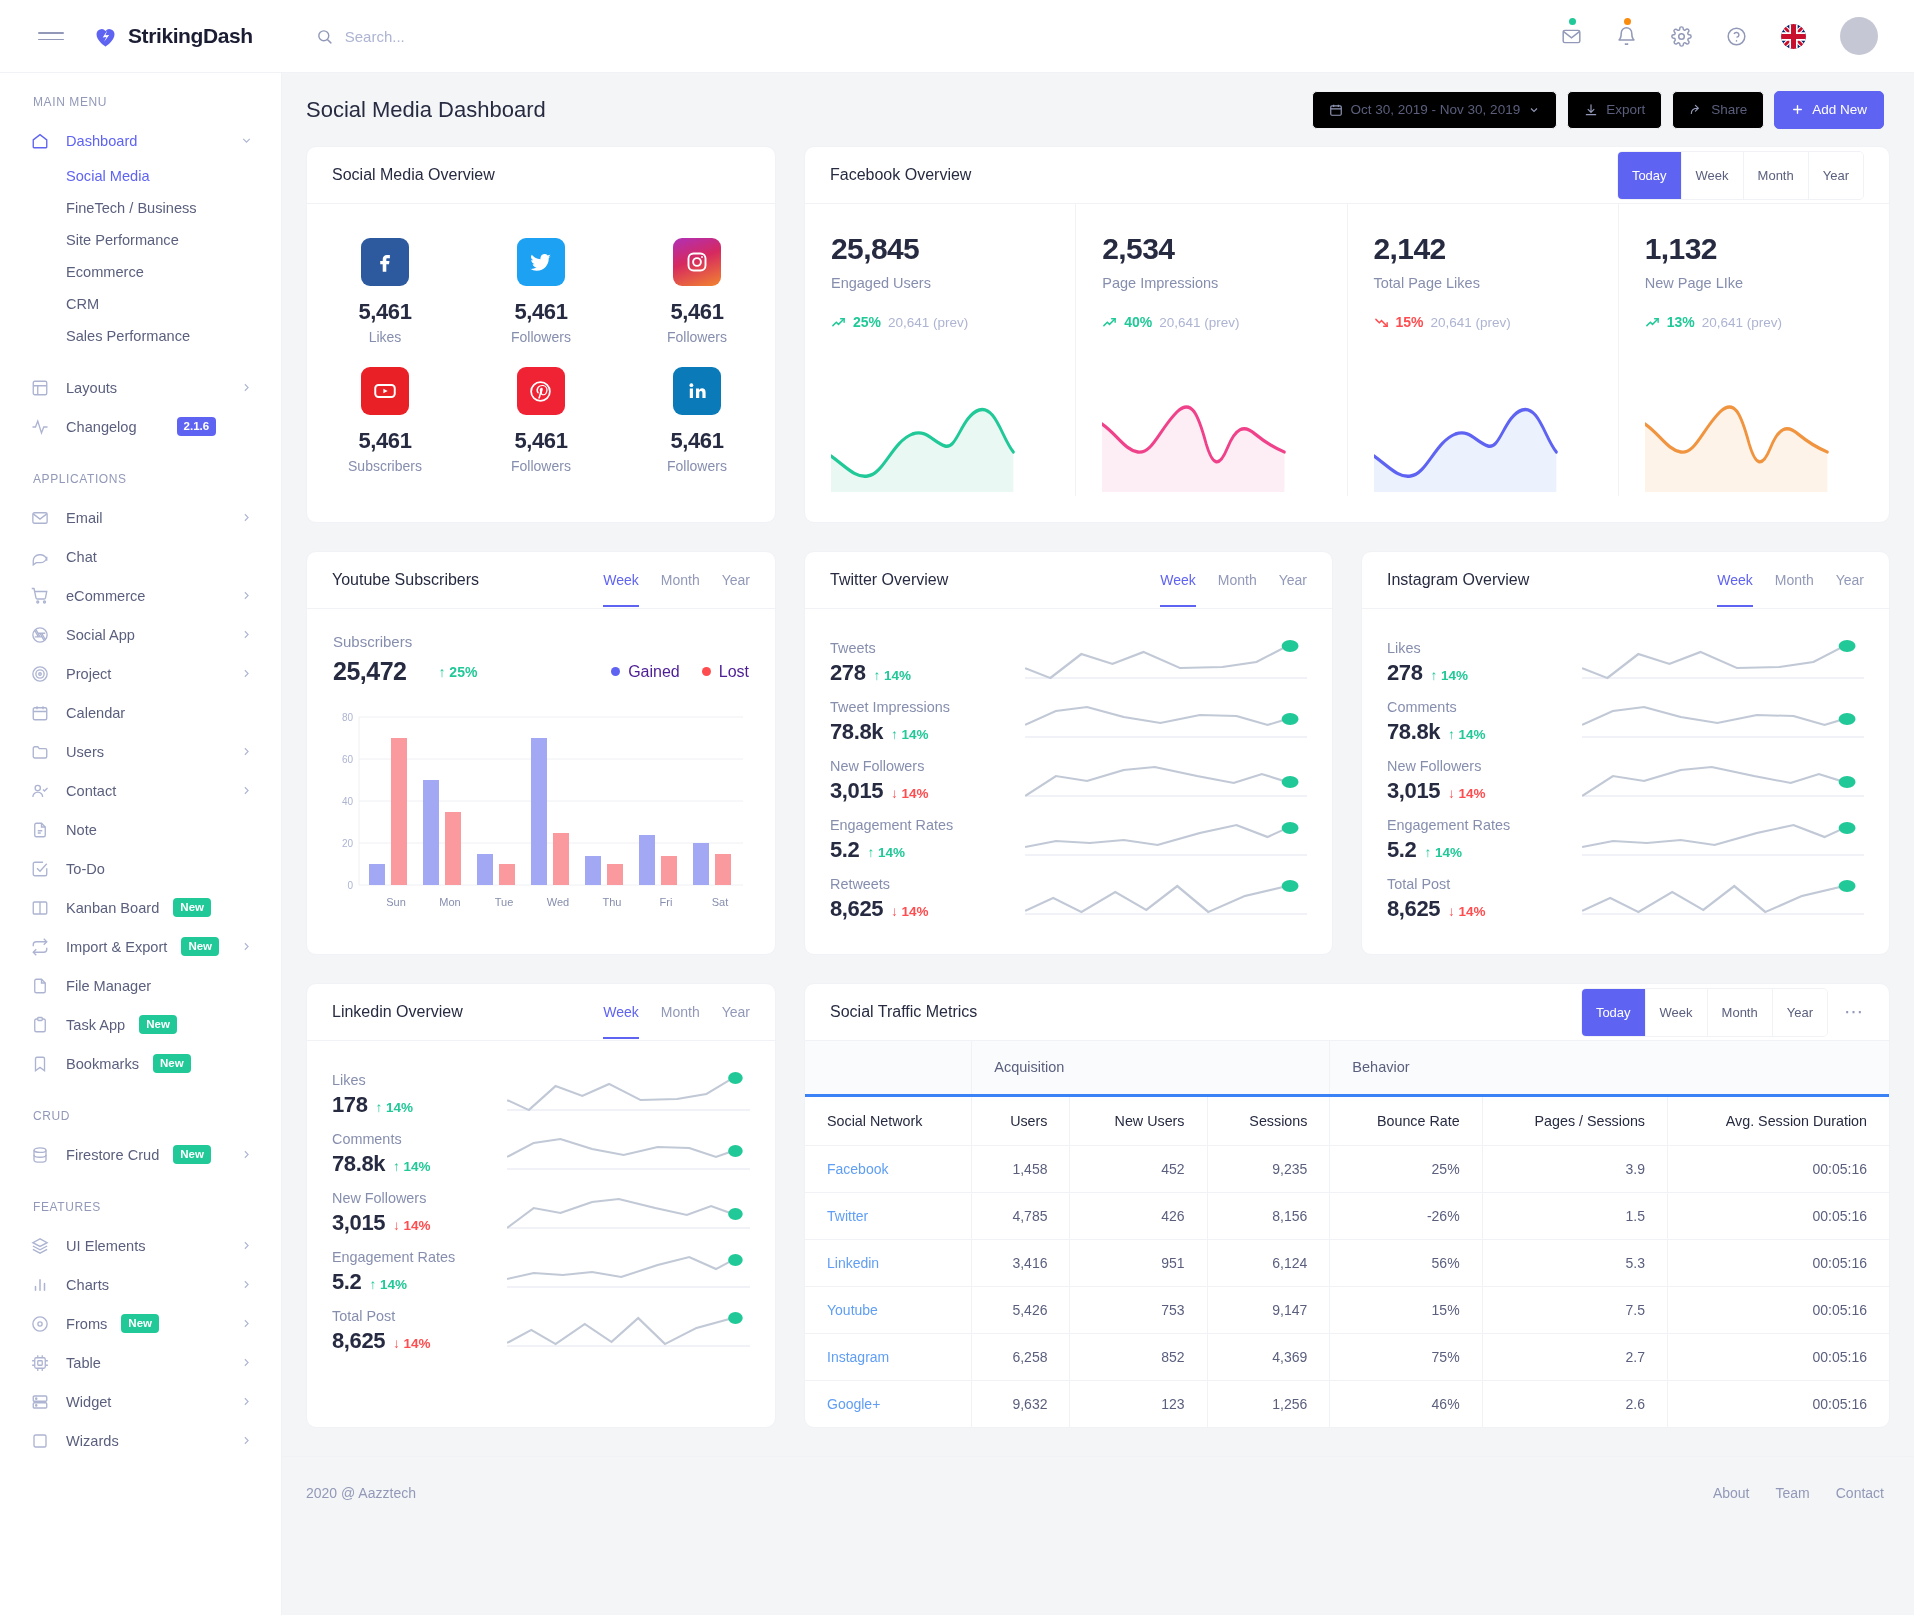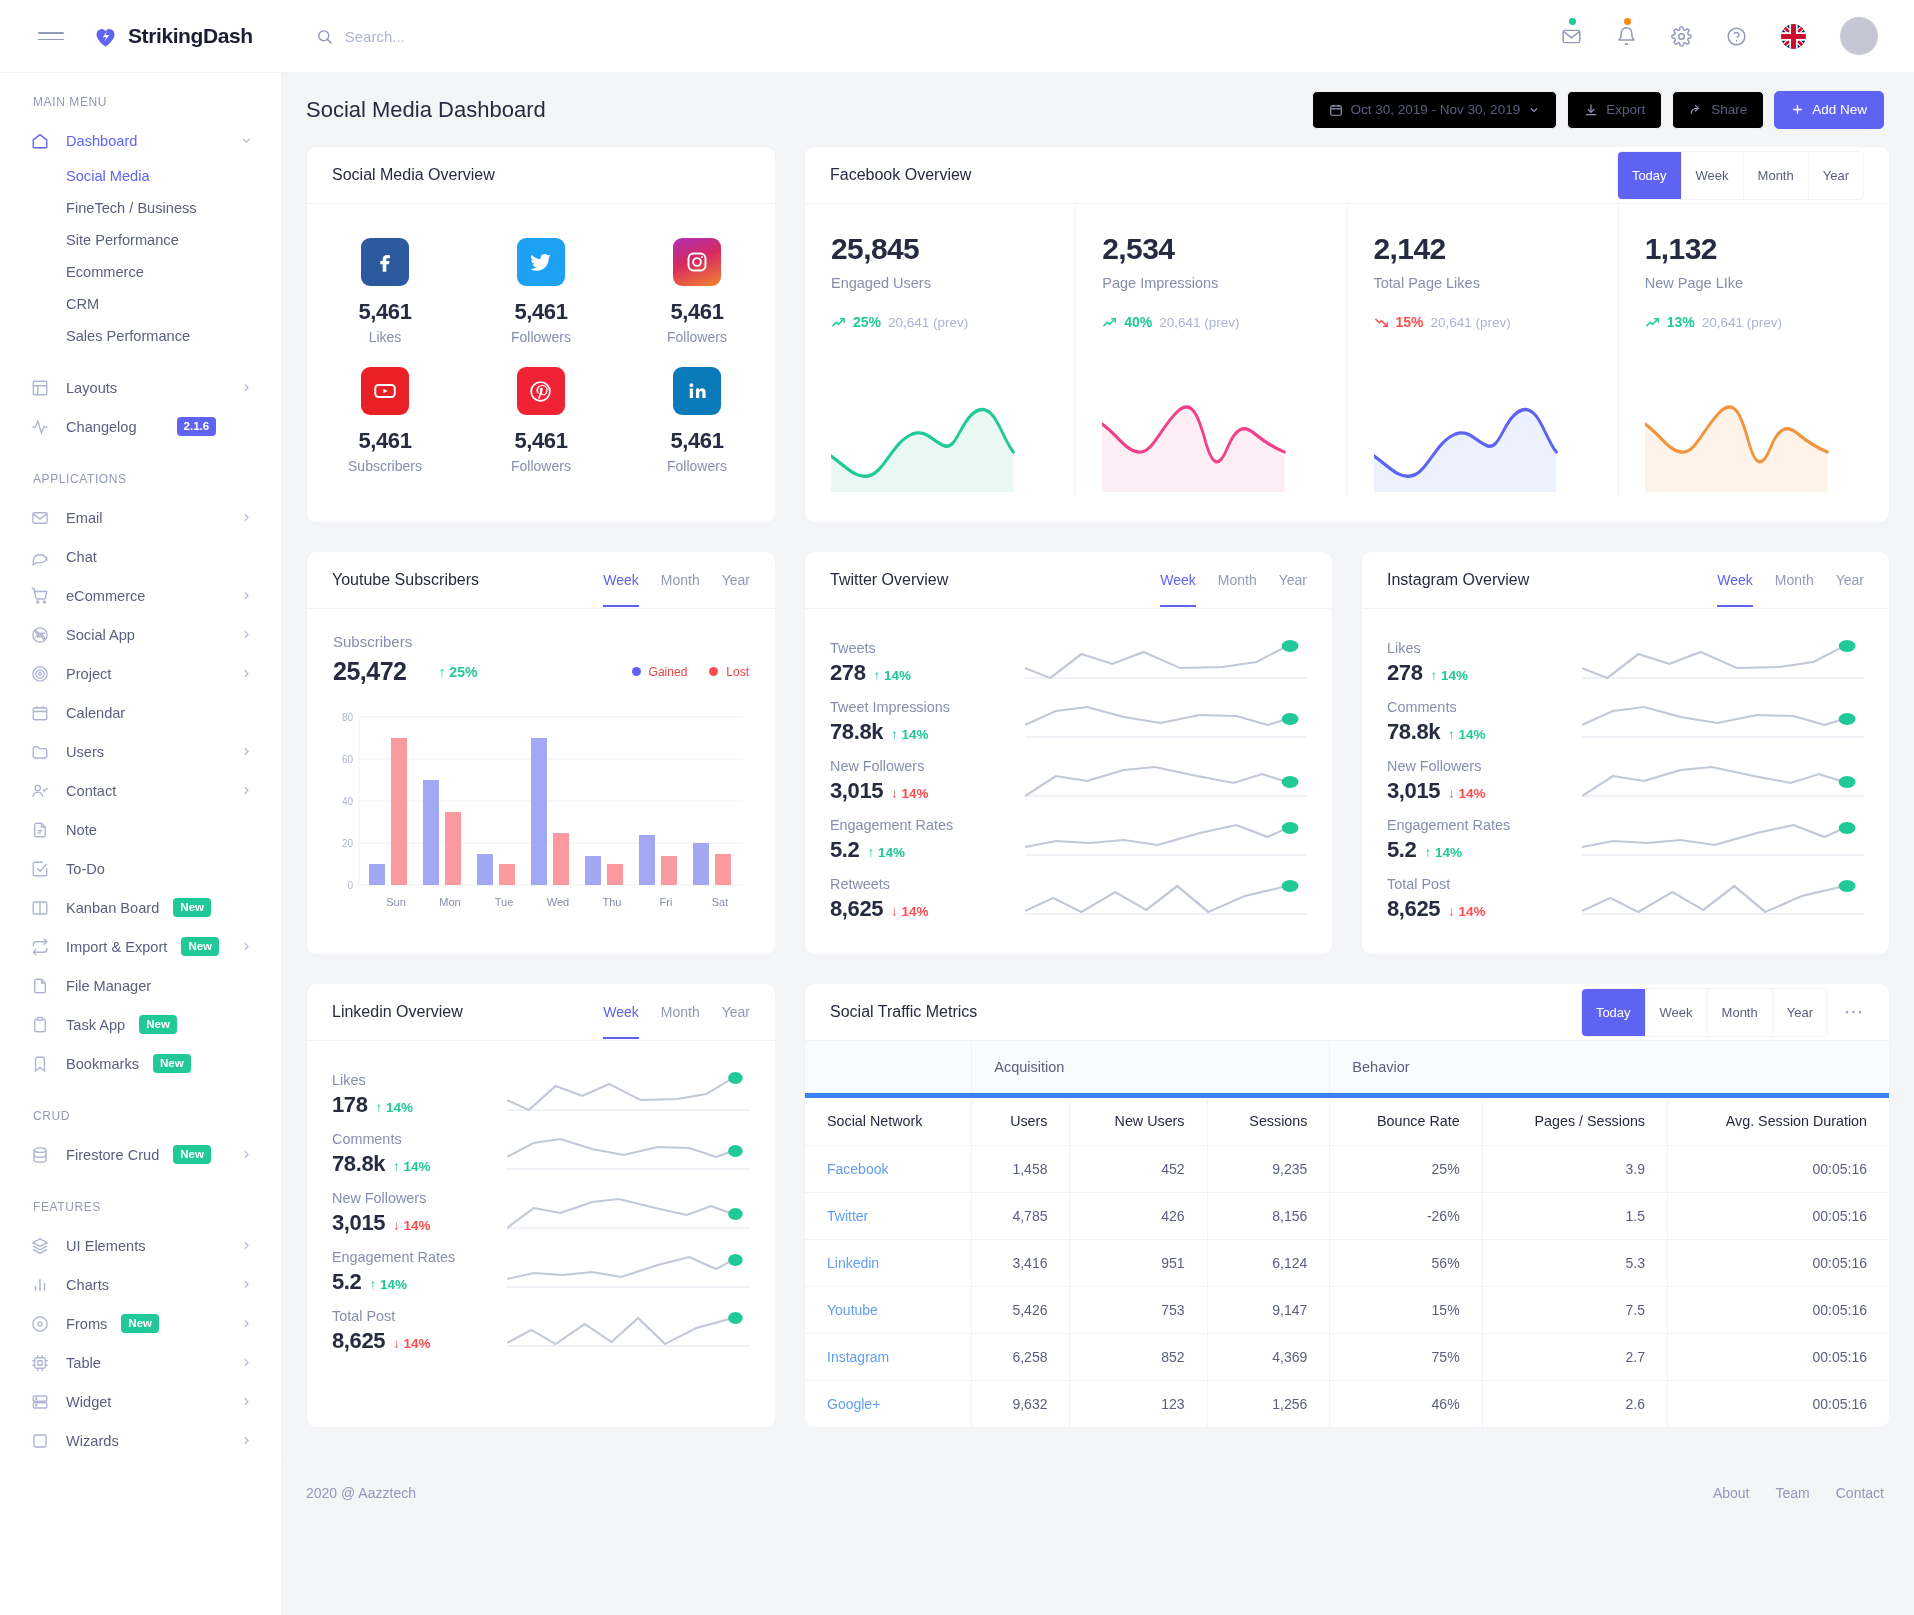--- a/index.html
+++ b/index.html
@@ -130,42 +130,42 @@
   .fb-prev { color: #adb4d2; font-size: 13.5px; }
   .fb-spark { margin-top: auto; }
 
   
   .card-yt { width: 470px; }
   .yt-body { padding: 24px 26px 22px 26px; }
   .yt-sub-lbl { font-size: 15px; color: #868eae; }
   .yt-row { display: flex; align-items: center; margin-top: 7px; gap: 21px; }
   .yt-num { font-size: 25px; font-weight: bold; color: #272b41; letter-spacing: -0.5px; }
   .yt-delta { margin-left: 11px; font-size: 14px; font-weight: bold; color: #20c997; }
-  .yt-legend { margin-left: auto; display: flex; gap: 22px; font-size: 12px; color: #ef4444; }
+  .yt-legend { margin-left: auto; display: flex; gap: 22px; font-size: 16px; color: #4c1d95; }
   .lg { display: flex; align-items: center; gap: 8px; }
   .lg i { width: 9px; height: 9px; border-radius: 50%; display: block; }
 
   
   .card-metrics { flex: 1; }
   .ml-body { padding: 18px 25px 14px 25px; }
   .ml-row { display: flex; align-items: flex-end; height: 59px; }
   .ml-left { width: 195px; }
   .ml-lbl { font-size: 14.4px; color: #868eae; }
   .ml-val { display: flex; align-items: baseline; gap: 8px; margin-top: 4px; }
   .ml-num { font-size: 22px; font-weight: bold; color: #272b41; letter-spacing: -0.4px; }
   .ml-delta { font-size: 13.5px; font-weight: bold; }
   .ml-spark { flex: 1; display: flex; align-items: flex-end; padding-bottom: 2px; }
 
   
   .card-traffic { flex: 1; }
   table.traffic { width: 100%; border-collapse: collapse; }
   table.traffic th, table.traffic td { font-weight: normal; }
   .grp-row th {
     height: 54px; font-size: 14.5px; color: #5a5f7d; text-align: left;
-    padding-left: 22px; border-bottom: 5px solid #3b82f6; border-right: 1px solid #f1f2f6;
+    padding-left: 22px; border-bottom: 3px solid #3b82f6; border-right: 1px solid #f1f2f6;
     background: #fafbfc;
   }
   .grp-row th:last-child { border-right: none; }
   .hdr-row th {
     height: 50px; font-size: 14.3px; color: #272b41;
     border-bottom: 1px solid #f1f2f6; border-right: 1px solid #f1f2f6;
     padding: 0 22px; text-align: right; white-space: nowrap;
   }
   .hdr-row th:first-child { text-align: left; }
   .hdr-row th:last-child { border-right: none; }

